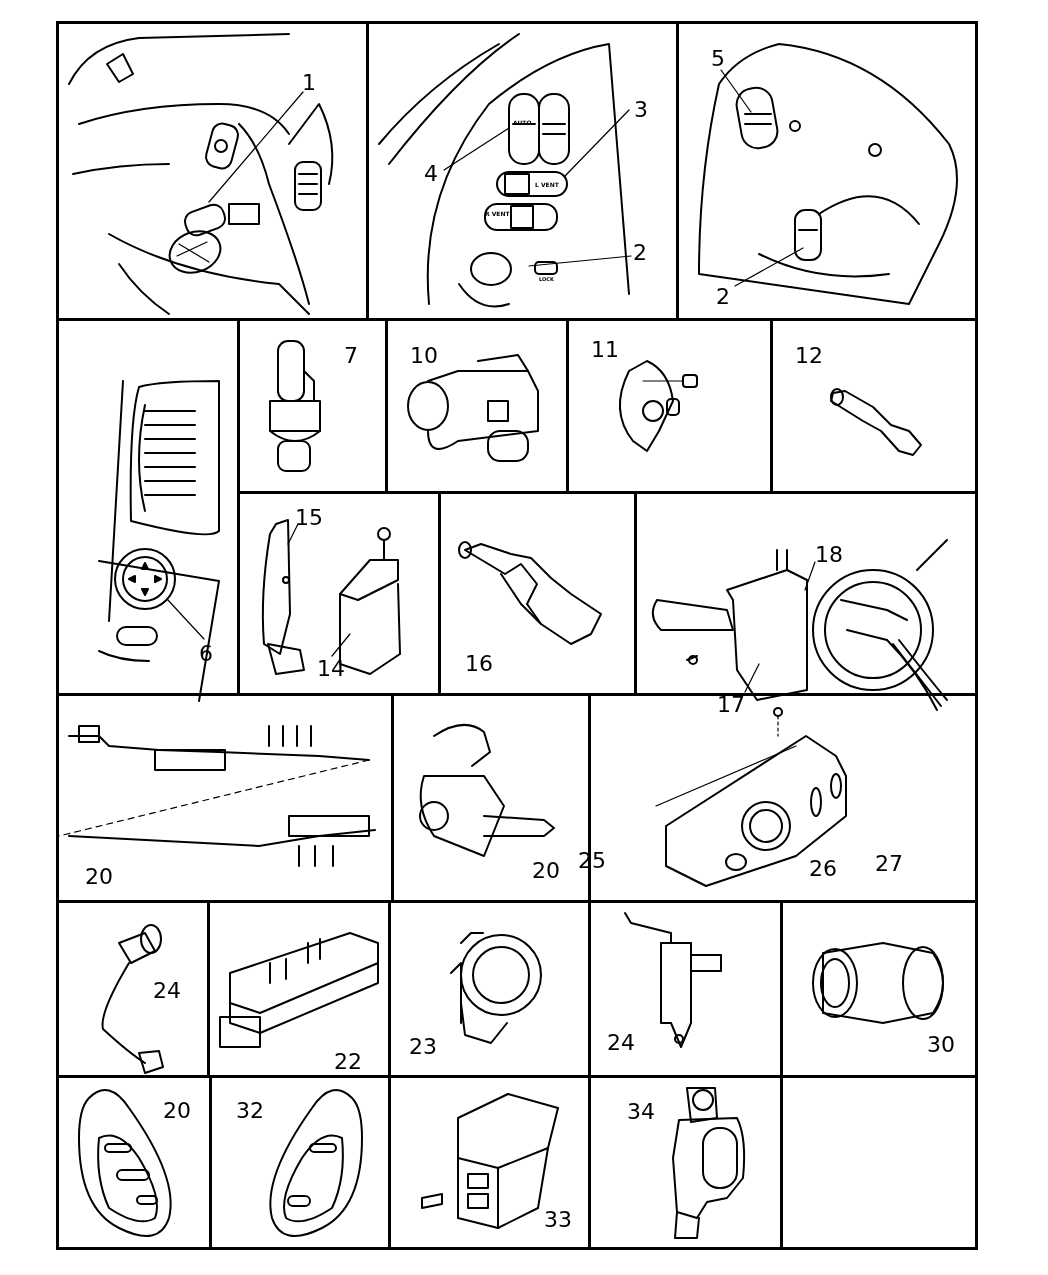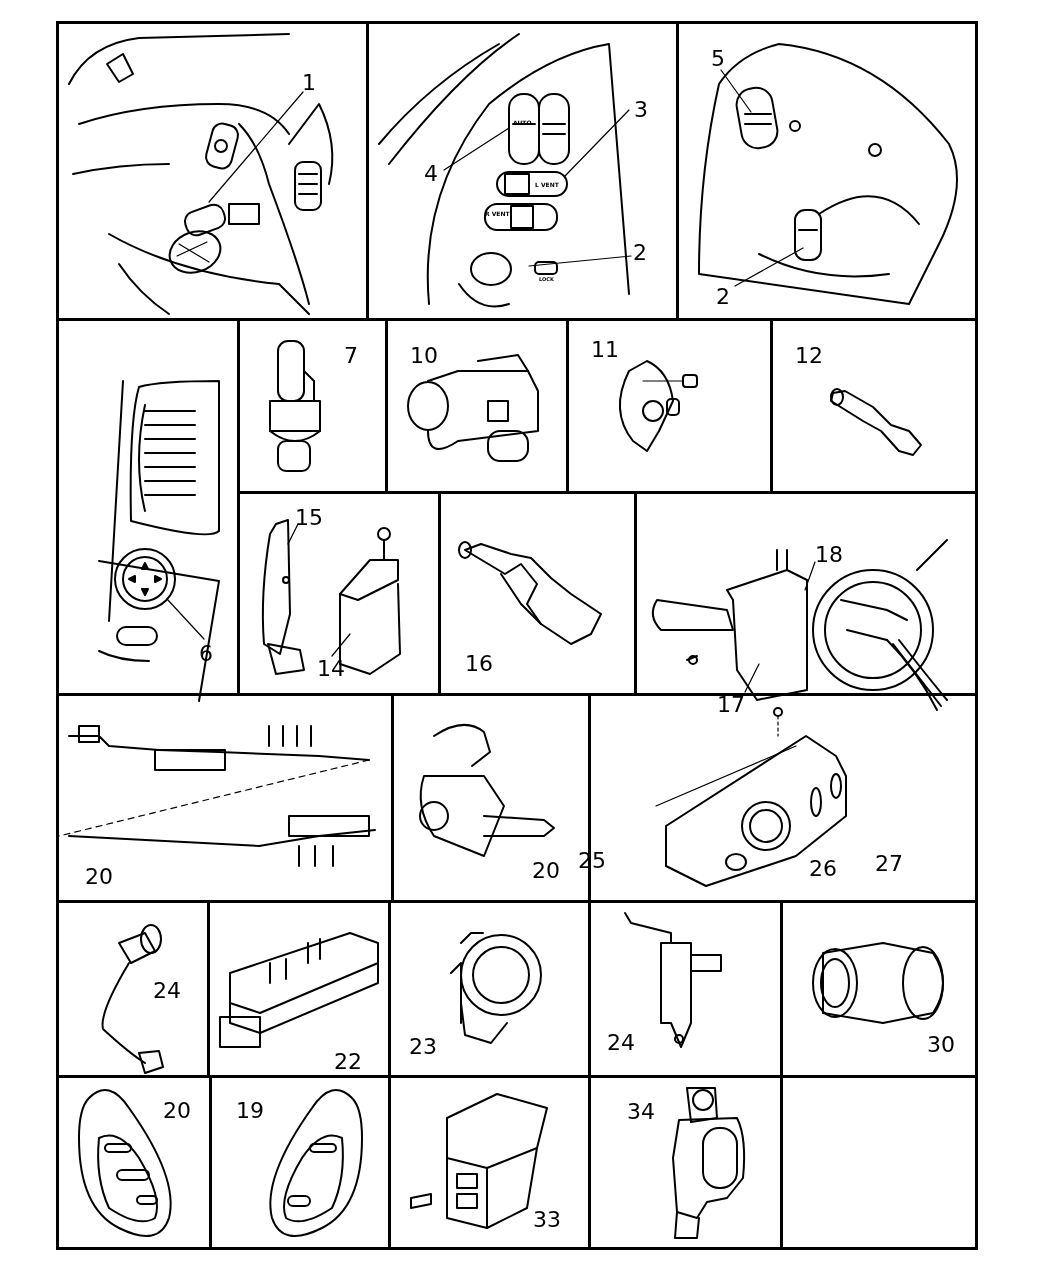--- a/index.html
+++ b/index.html
@@ -330,24 +330,24 @@
   <span class="num" style="left:104px;top:22px;">20</span>
 </div>
 
 <div class="cell" style="left:212px;top:1078px;width:176px;height:172px;">
   <svg width="176" height="172">
     <path d="M140 20 Q120 0 100 30 Q50 100 60 140 Q70 170 110 150 Q150 130 150 60 Q150 30 140 20z"></path>
     <path d="M130 60 Q110 50 90 80 Q66 120 74 140 Q90 150 120 130 Q134 100 130 60z"></path>
     <rect x="98" y="66" width="26" height="8" rx="4"></rect>
     <rect x="76" y="118" width="22" height="10" rx="5"></rect>
   </svg>
-  <span class="num" style="left:24px;top:22px;">19</span>
-</div>
-
-<div class="cell" style="left:387px;top:1078px;width:185px;height:172px;">
+  <span class="num" style="left:24px;top:22px;">32</span>
+</div>
+
+<div class="cell" style="left:398px;top:1078px;width:185px;height:172px;">
   <svg width="197" height="172">
     <path d="M60 40 L110 16 L160 30 L150 70 L100 90 L60 80z"></path>
     <path d="M60 80 L60 140 L100 150 L100 90"></path>
     <path d="M100 150 L140 130 L150 70"></path>
     <rect x="70" y="96" width="20" height="14"></rect>
     <rect x="70" y="116" width="20" height="14"></rect>
     <path d="M24 120 l20 -4 v10 l-20 4z"></path>
   </svg>
   <span class="num" style="left:146px;top:131px;">33</span>
 </div>

